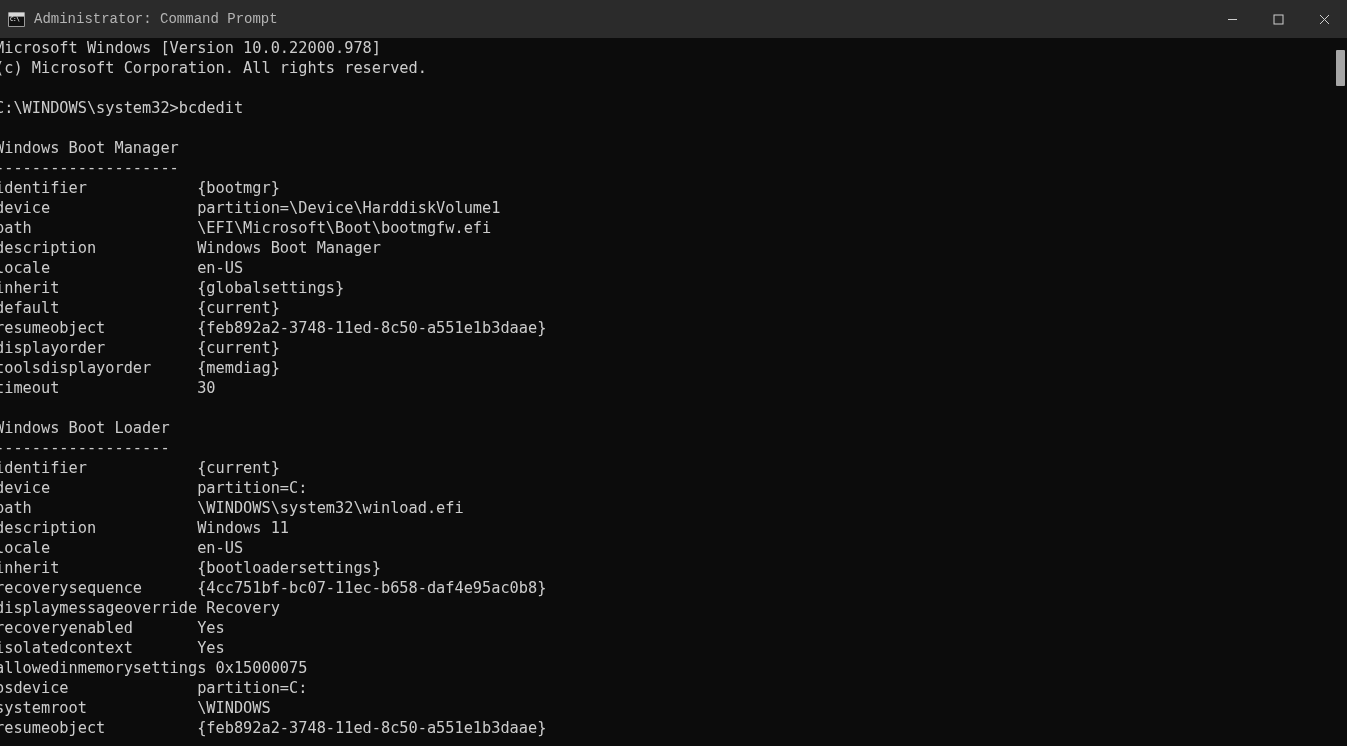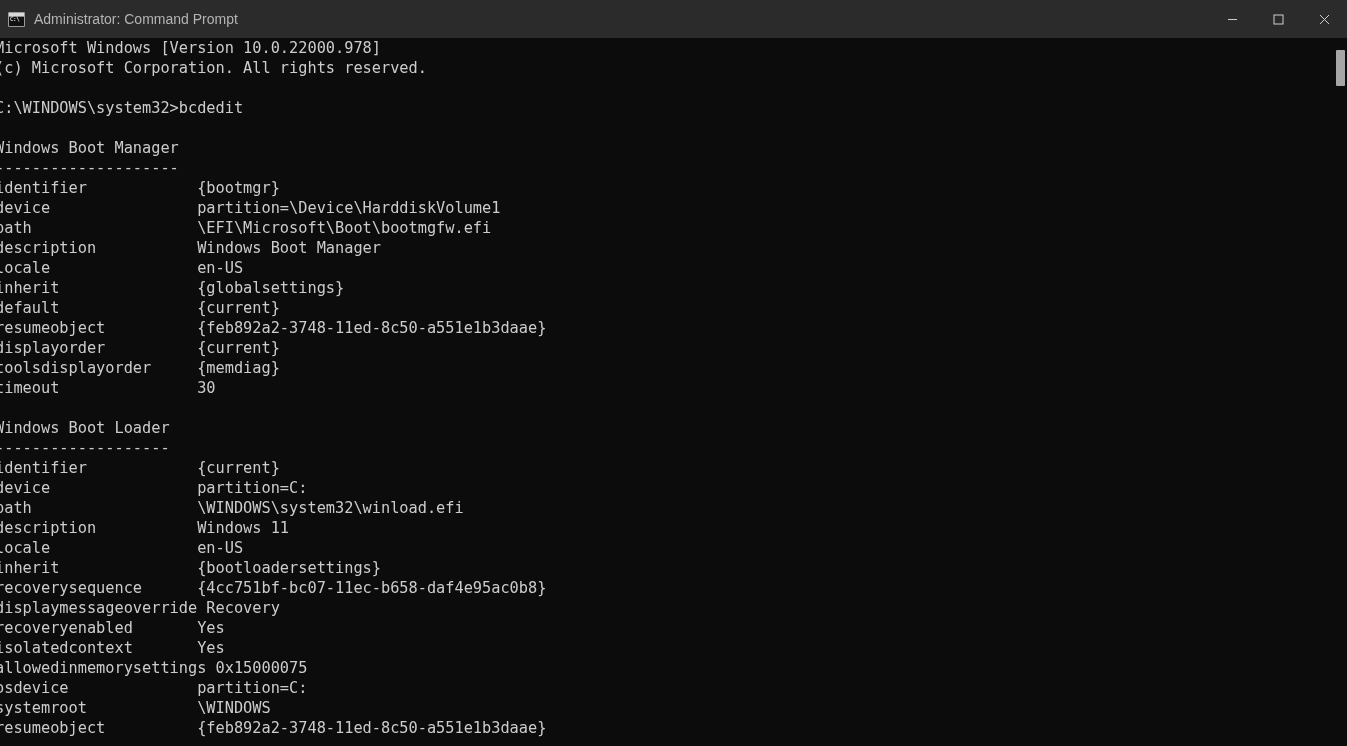--- a/index.html
+++ b/index.html
@@ -68,21 +68,21 @@
     left: 1px; top: 3px;
     font-family: "DejaVu Sans Mono", "Liberation Mono", monospace;
     font-size: 6px;
     line-height: 6px;
     color: #ffffff;
     letter-spacing: -0.5px;
     white-space: nowrap;
   }
 
   #title-text {
-    font-family: Liberation Sans, sans-serif;
+    font-family: Liberation Mono, monospace;
     font-size: 14px;
     color: #b4b4b4;
     white-space: nowrap;
     user-select: none;
   }
 
   #titlebar-spacer { flex: 1 1 auto; }
 
   .caption-btn {
     width: 46px;

